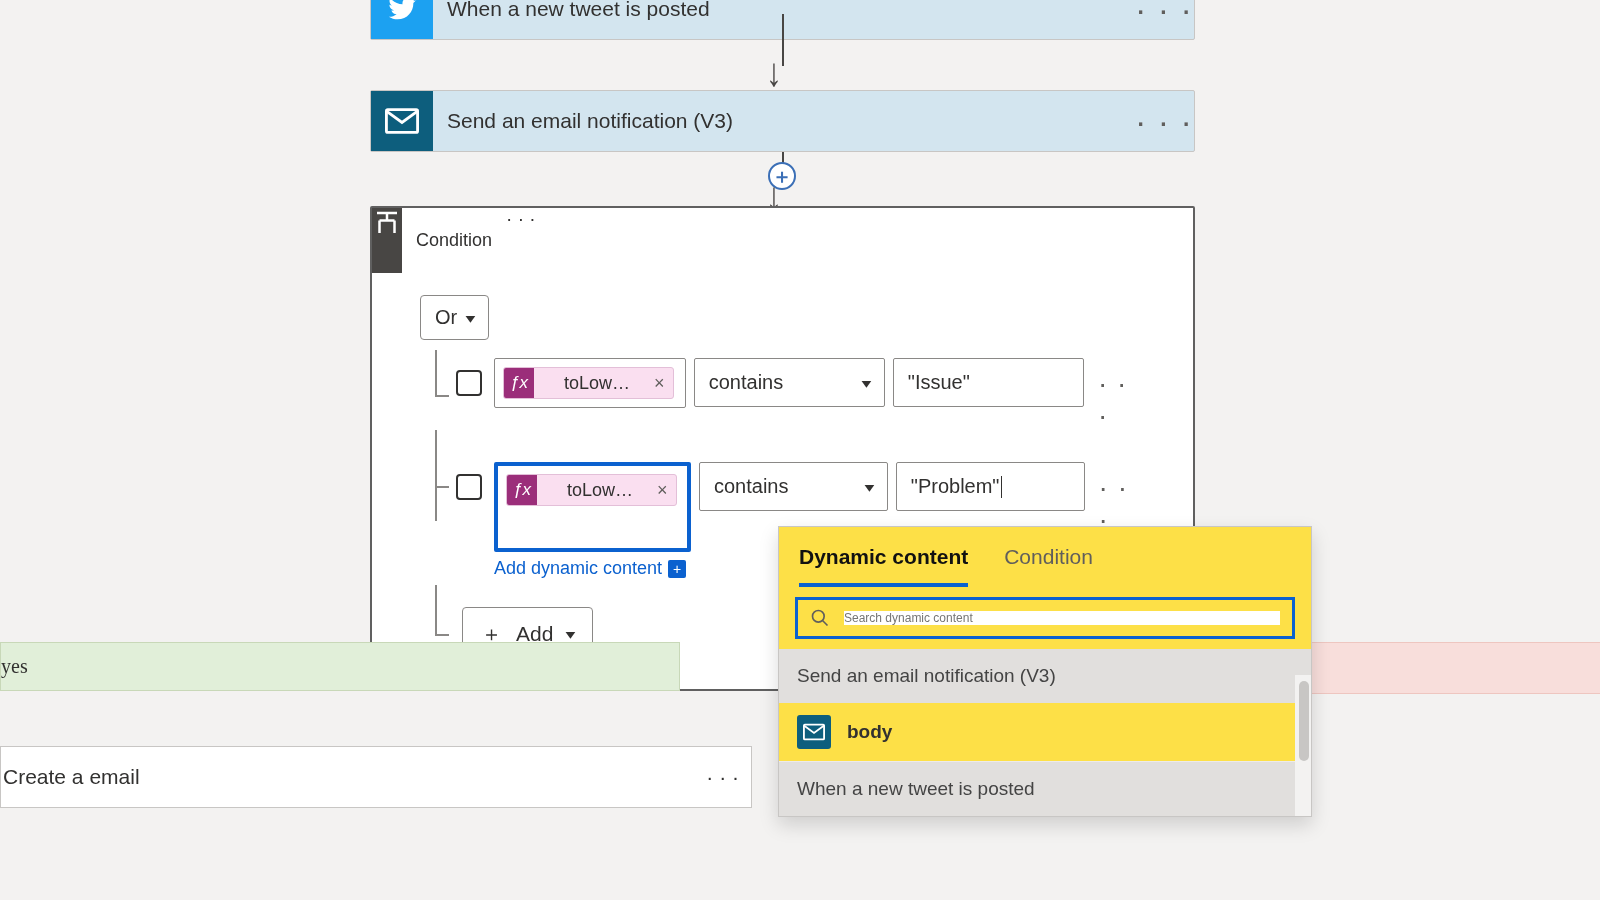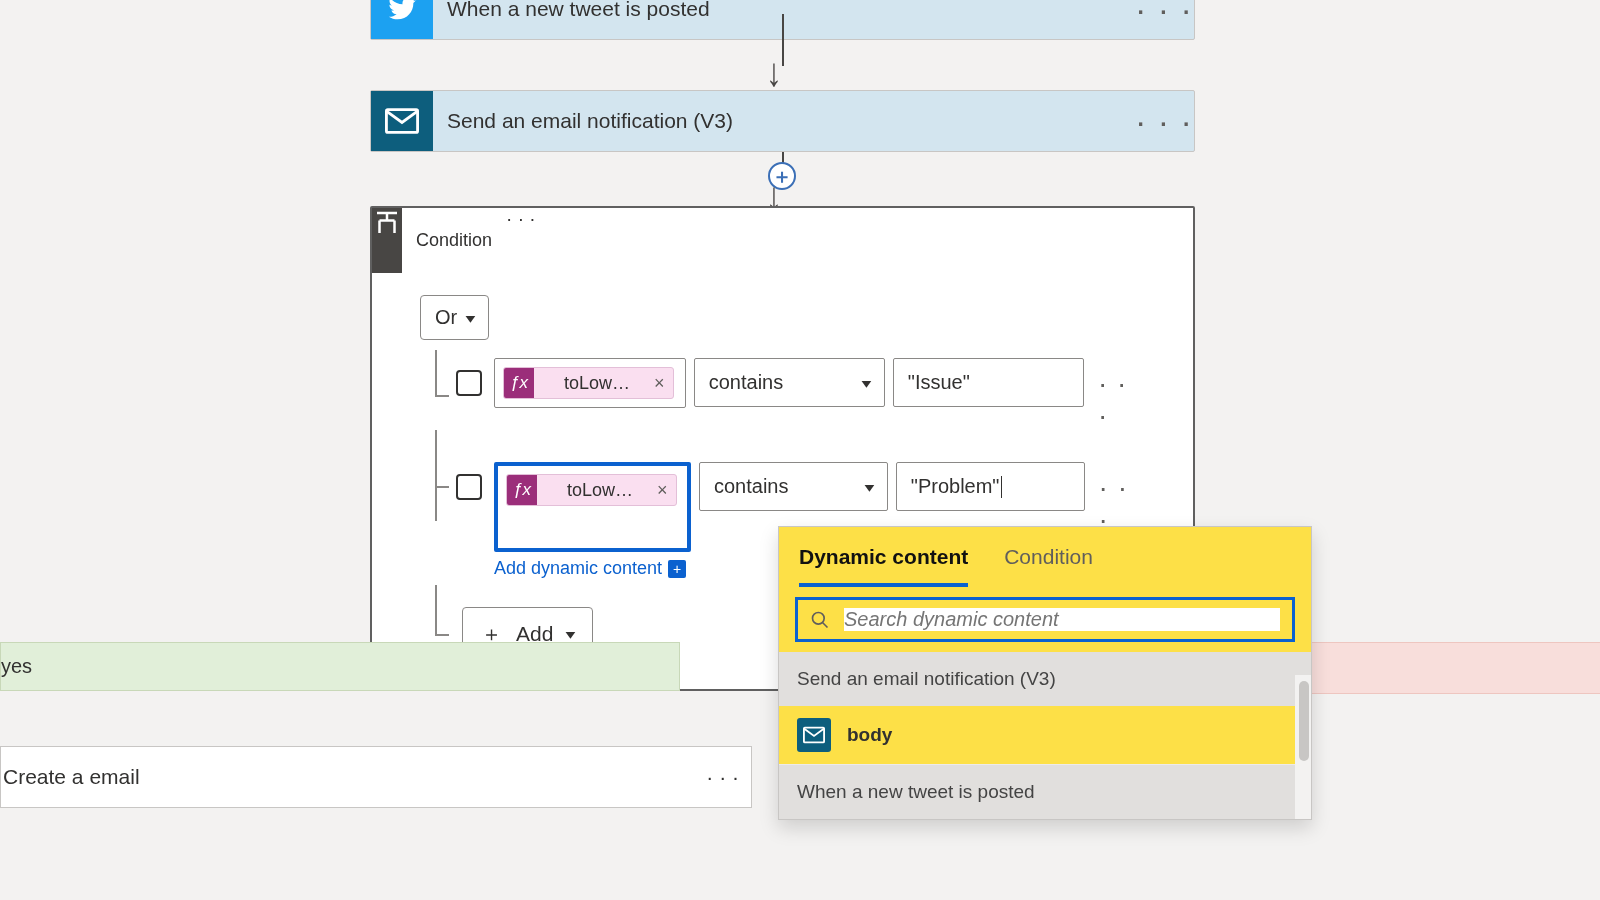--- a/index.html
+++ b/index.html
@@ -236,20 +236,21 @@
   }
 
   
   .branch-banner-yes{
     position:absolute; left:0; top:642px;
     background:#e1efd9;
     border:1px solid #c8d8b8;
     padding:12px 18px 12px 0;
     width:680px;
     font-size:20px;
+    font-family:Liberation Serif, serif;
   }
   .branch-banner-no{
     position:absolute; left:1244px; top:642px;
     background:#f8dedb;
     border:1px solid #eec6c0;
     width:360px;
     height:52px;
   }
 
   .create-card{
@@ -280,23 +281,22 @@
   .flyout-tab.active{color:#111;font-weight:600;border-bottom:4px solid #0b61cf;}
 
   .flyout-search{
     margin:10px 16px;
     border:3px solid #0b61cf;
     display:flex;align-items:center;
     padding:8px 12px;
     gap:14px;
   }
   .flyout-search input{
-    border:none;outline:none;font-size:20px;width:100%;
+    border:none;outline:none;font-size:12px;width:100%;
     color:#605e5c;
-    font-style:italic;
   }
   .flyout-section{
     background:#e1dfdd;
     padding:16px 18px;
     font-size:19px;
     color:#444;
   }
   .flyout-item{
     display:flex;align-items:center;
     gap:16px; padding:12px 18px;

